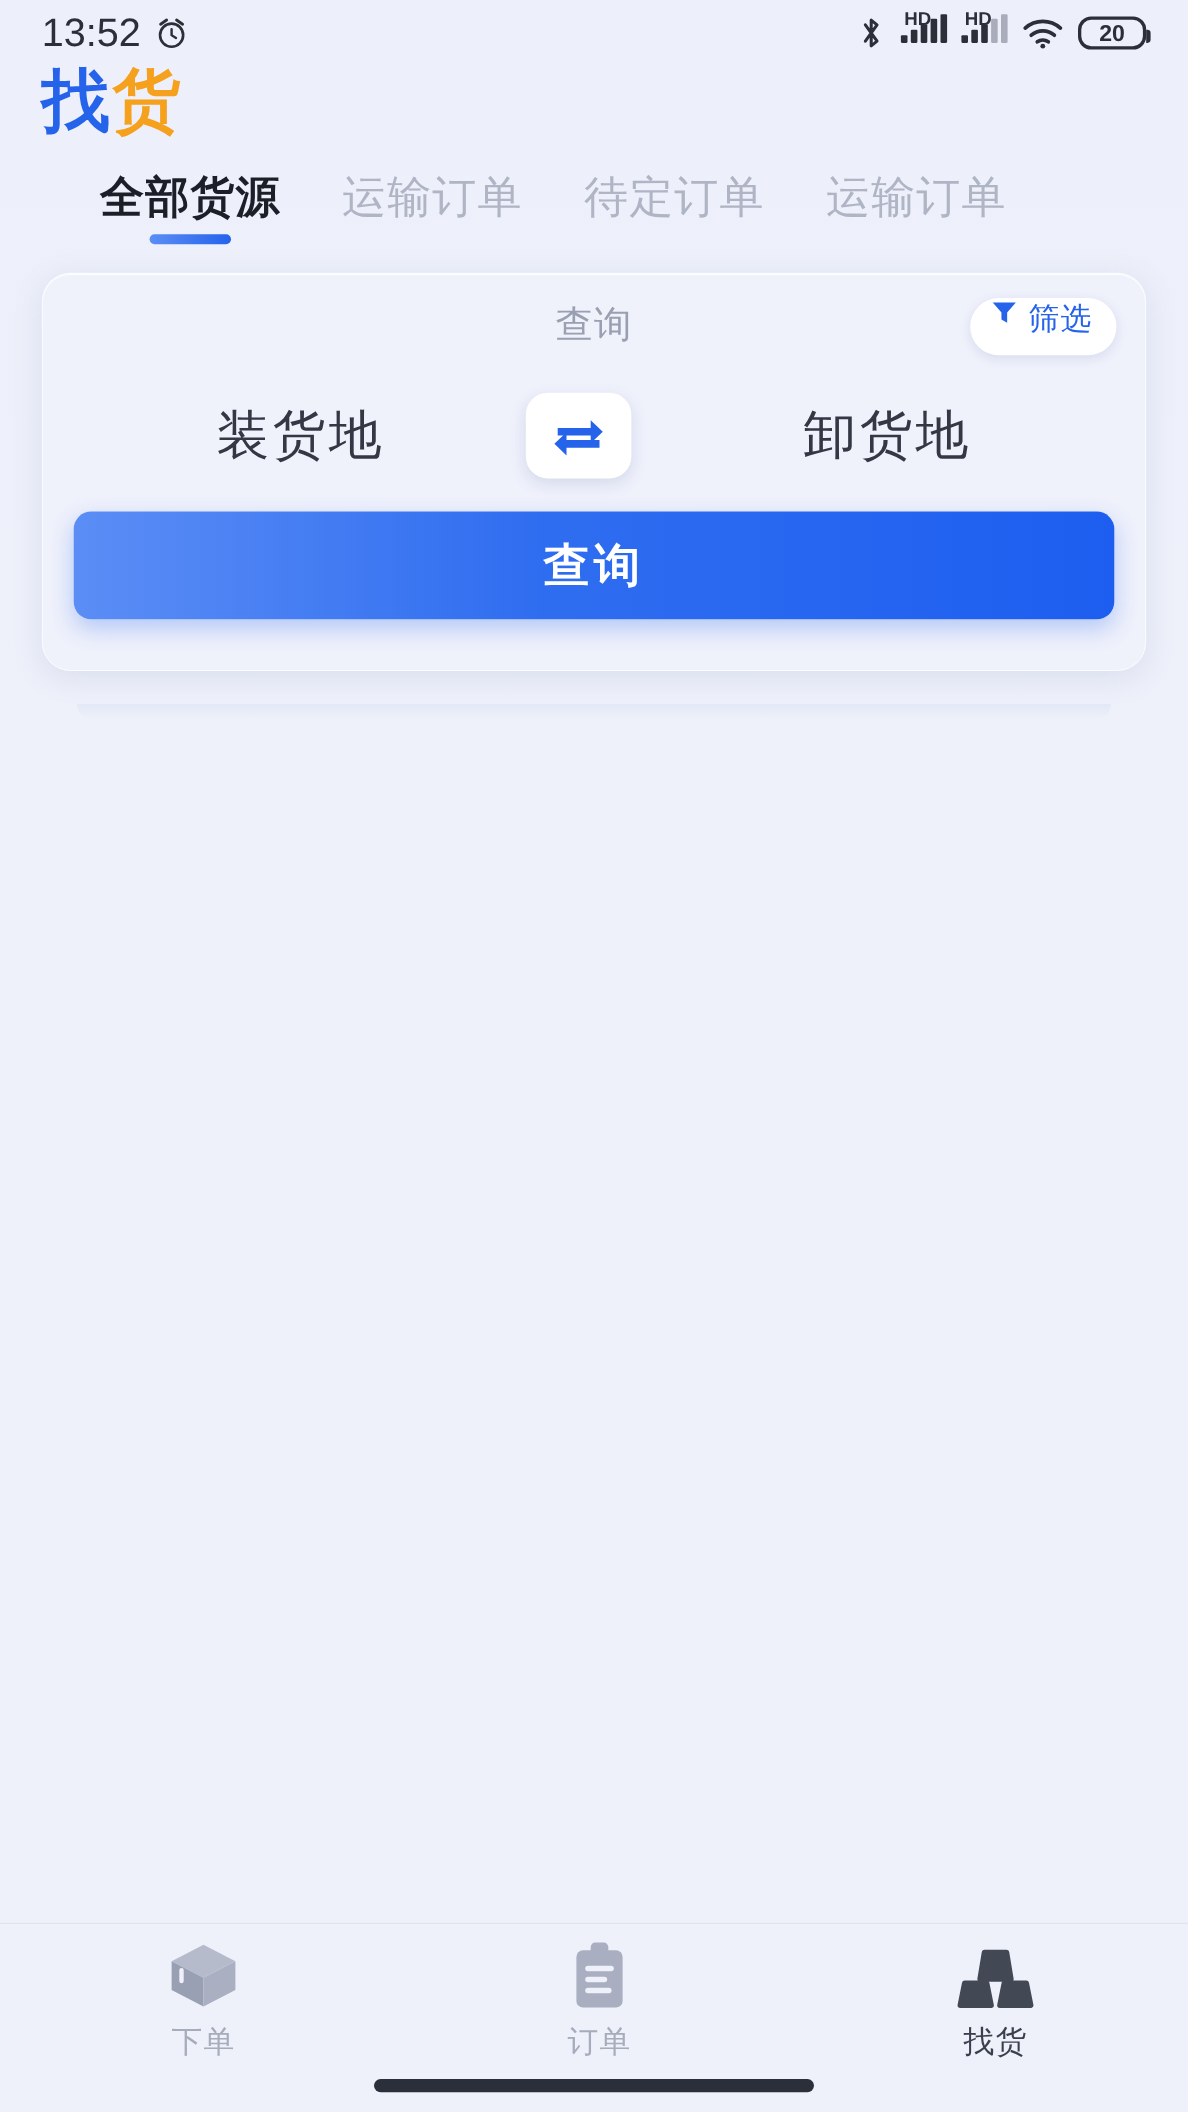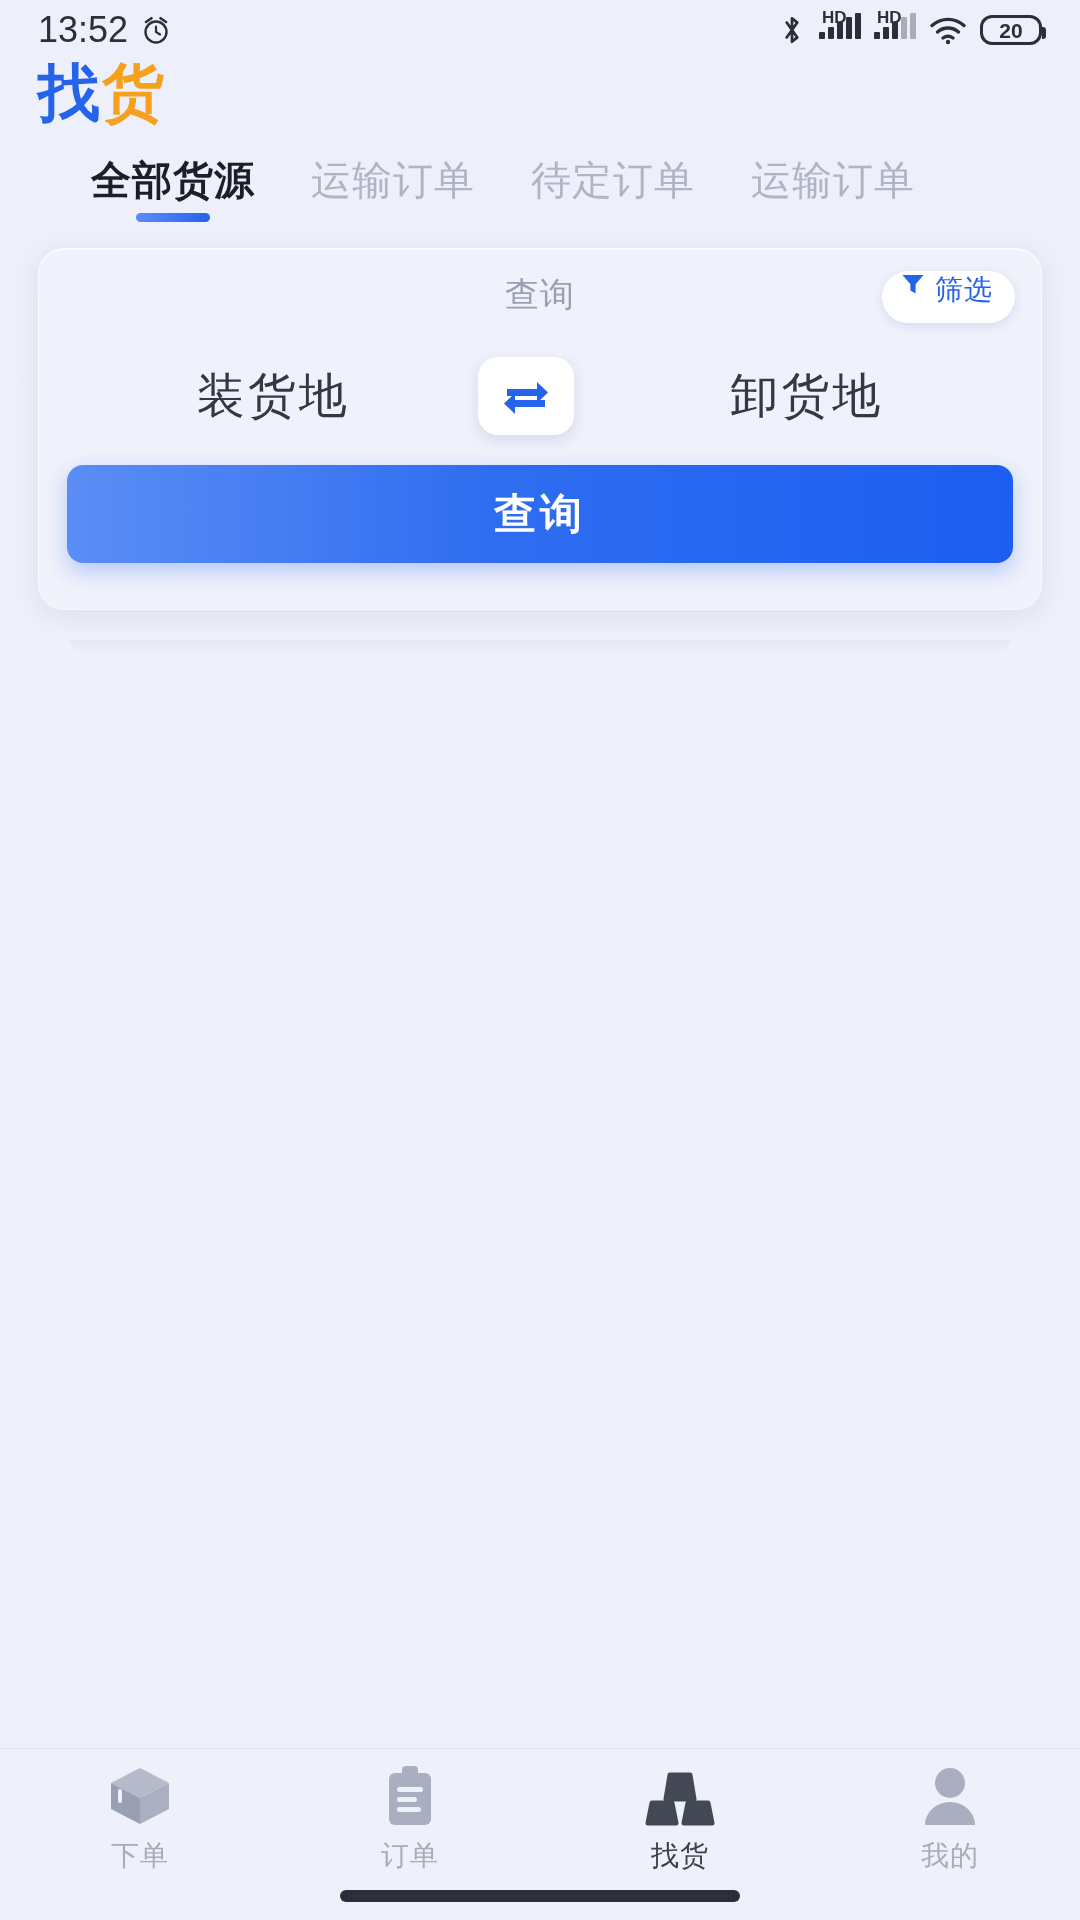--- a/index.html
+++ b/index.html
@@ -289,27 +289,18 @@
         <div class="nico">
           <svg width="76" height="62" viewBox="0 0 76 62">
             <path d="M28 10 H48 L52 34 H24 Z" fill="#434855" stroke="#434855" stroke-width="5" stroke-linejoin="round"></path>
             <path d="M10 38 H30 L34 58 H6 Z" fill="#434855" stroke="#434855" stroke-width="5" stroke-linejoin="round"></path>
             <path d="M46 38 H66 L70 58 H42 Z" fill="#434855" stroke="#434855" stroke-width="5" stroke-linejoin="round"></path>
           </svg>
         </div>
         <div class="nlbl">找货</div>
       </div>
 
-      <div class="navitem">
-        <div class="nico">
-          <svg width="60" height="62" viewBox="0 0 60 62">
-            <circle cx="30" cy="18" r="15" fill="#a9aec0"></circle>
-            <path d="M5 60 A25 23 0 0 1 55 60 Z" fill="#a9aec0"></path>
-          </svg>
-        </div>
-        <div class="nlbl">我的</div>
-      </div>
 
     </div>
     <div class="homebar"></div>
   </div>
 
 </div>
 
 </body></html>

